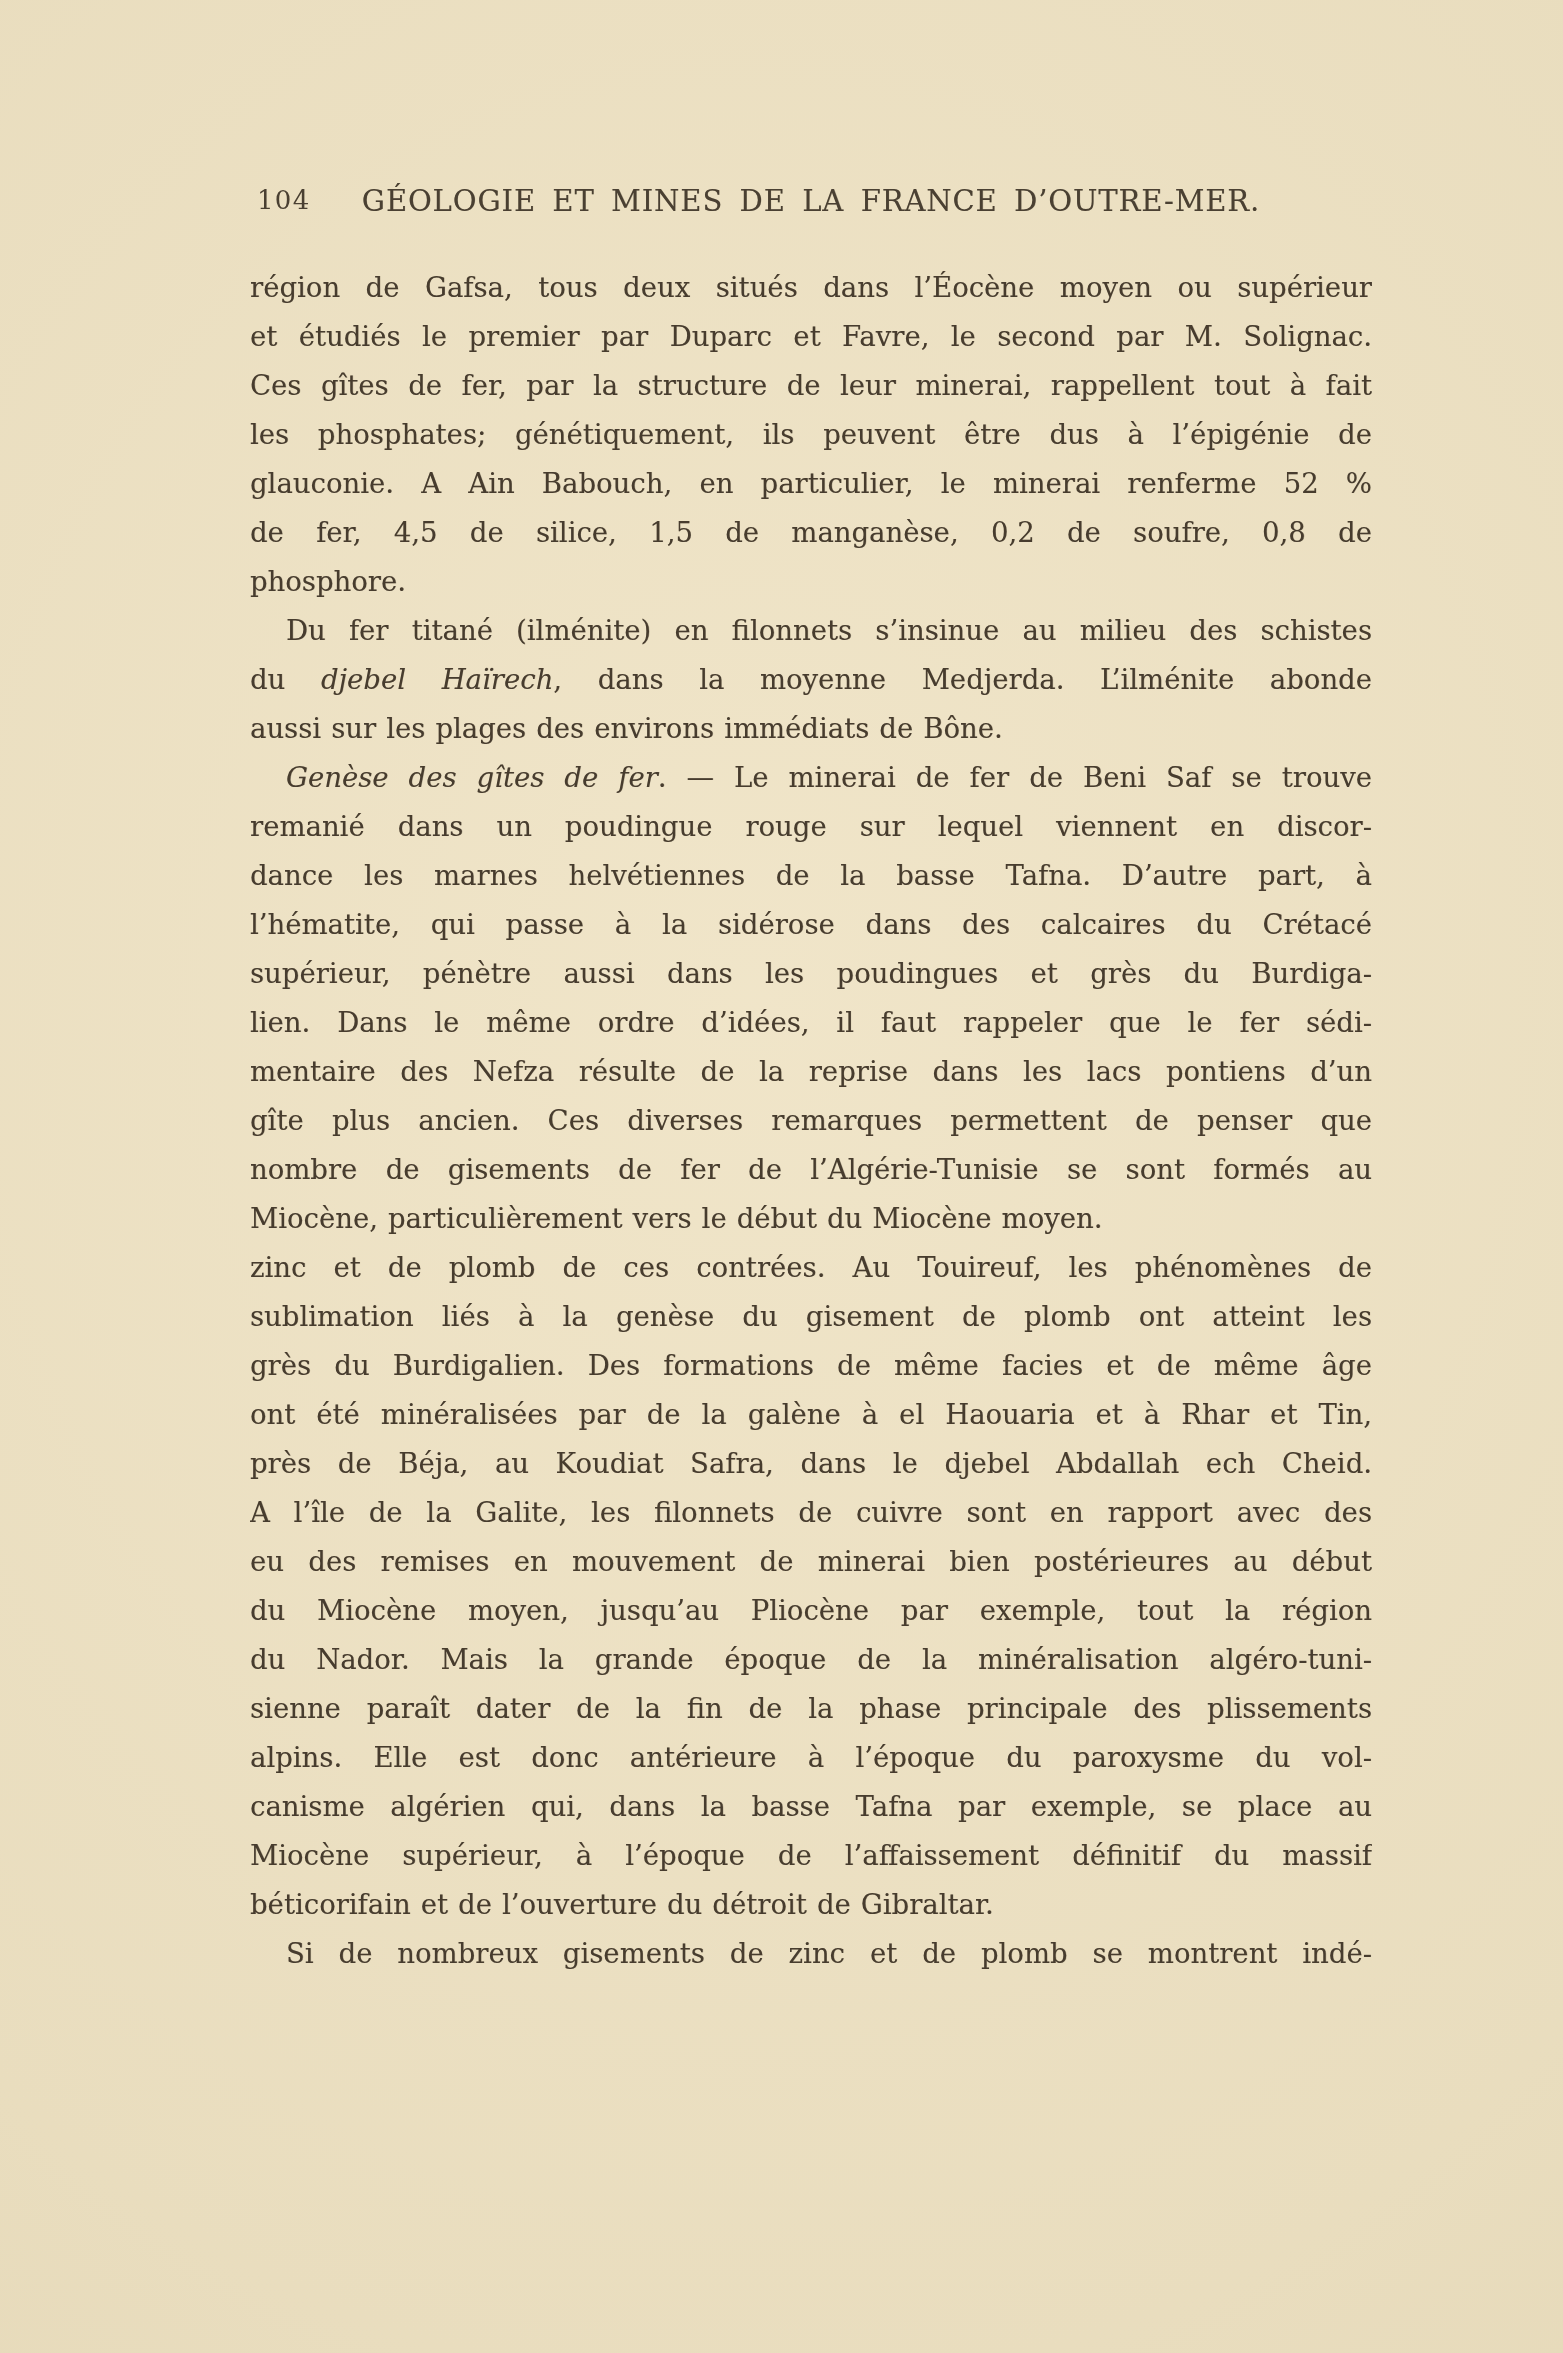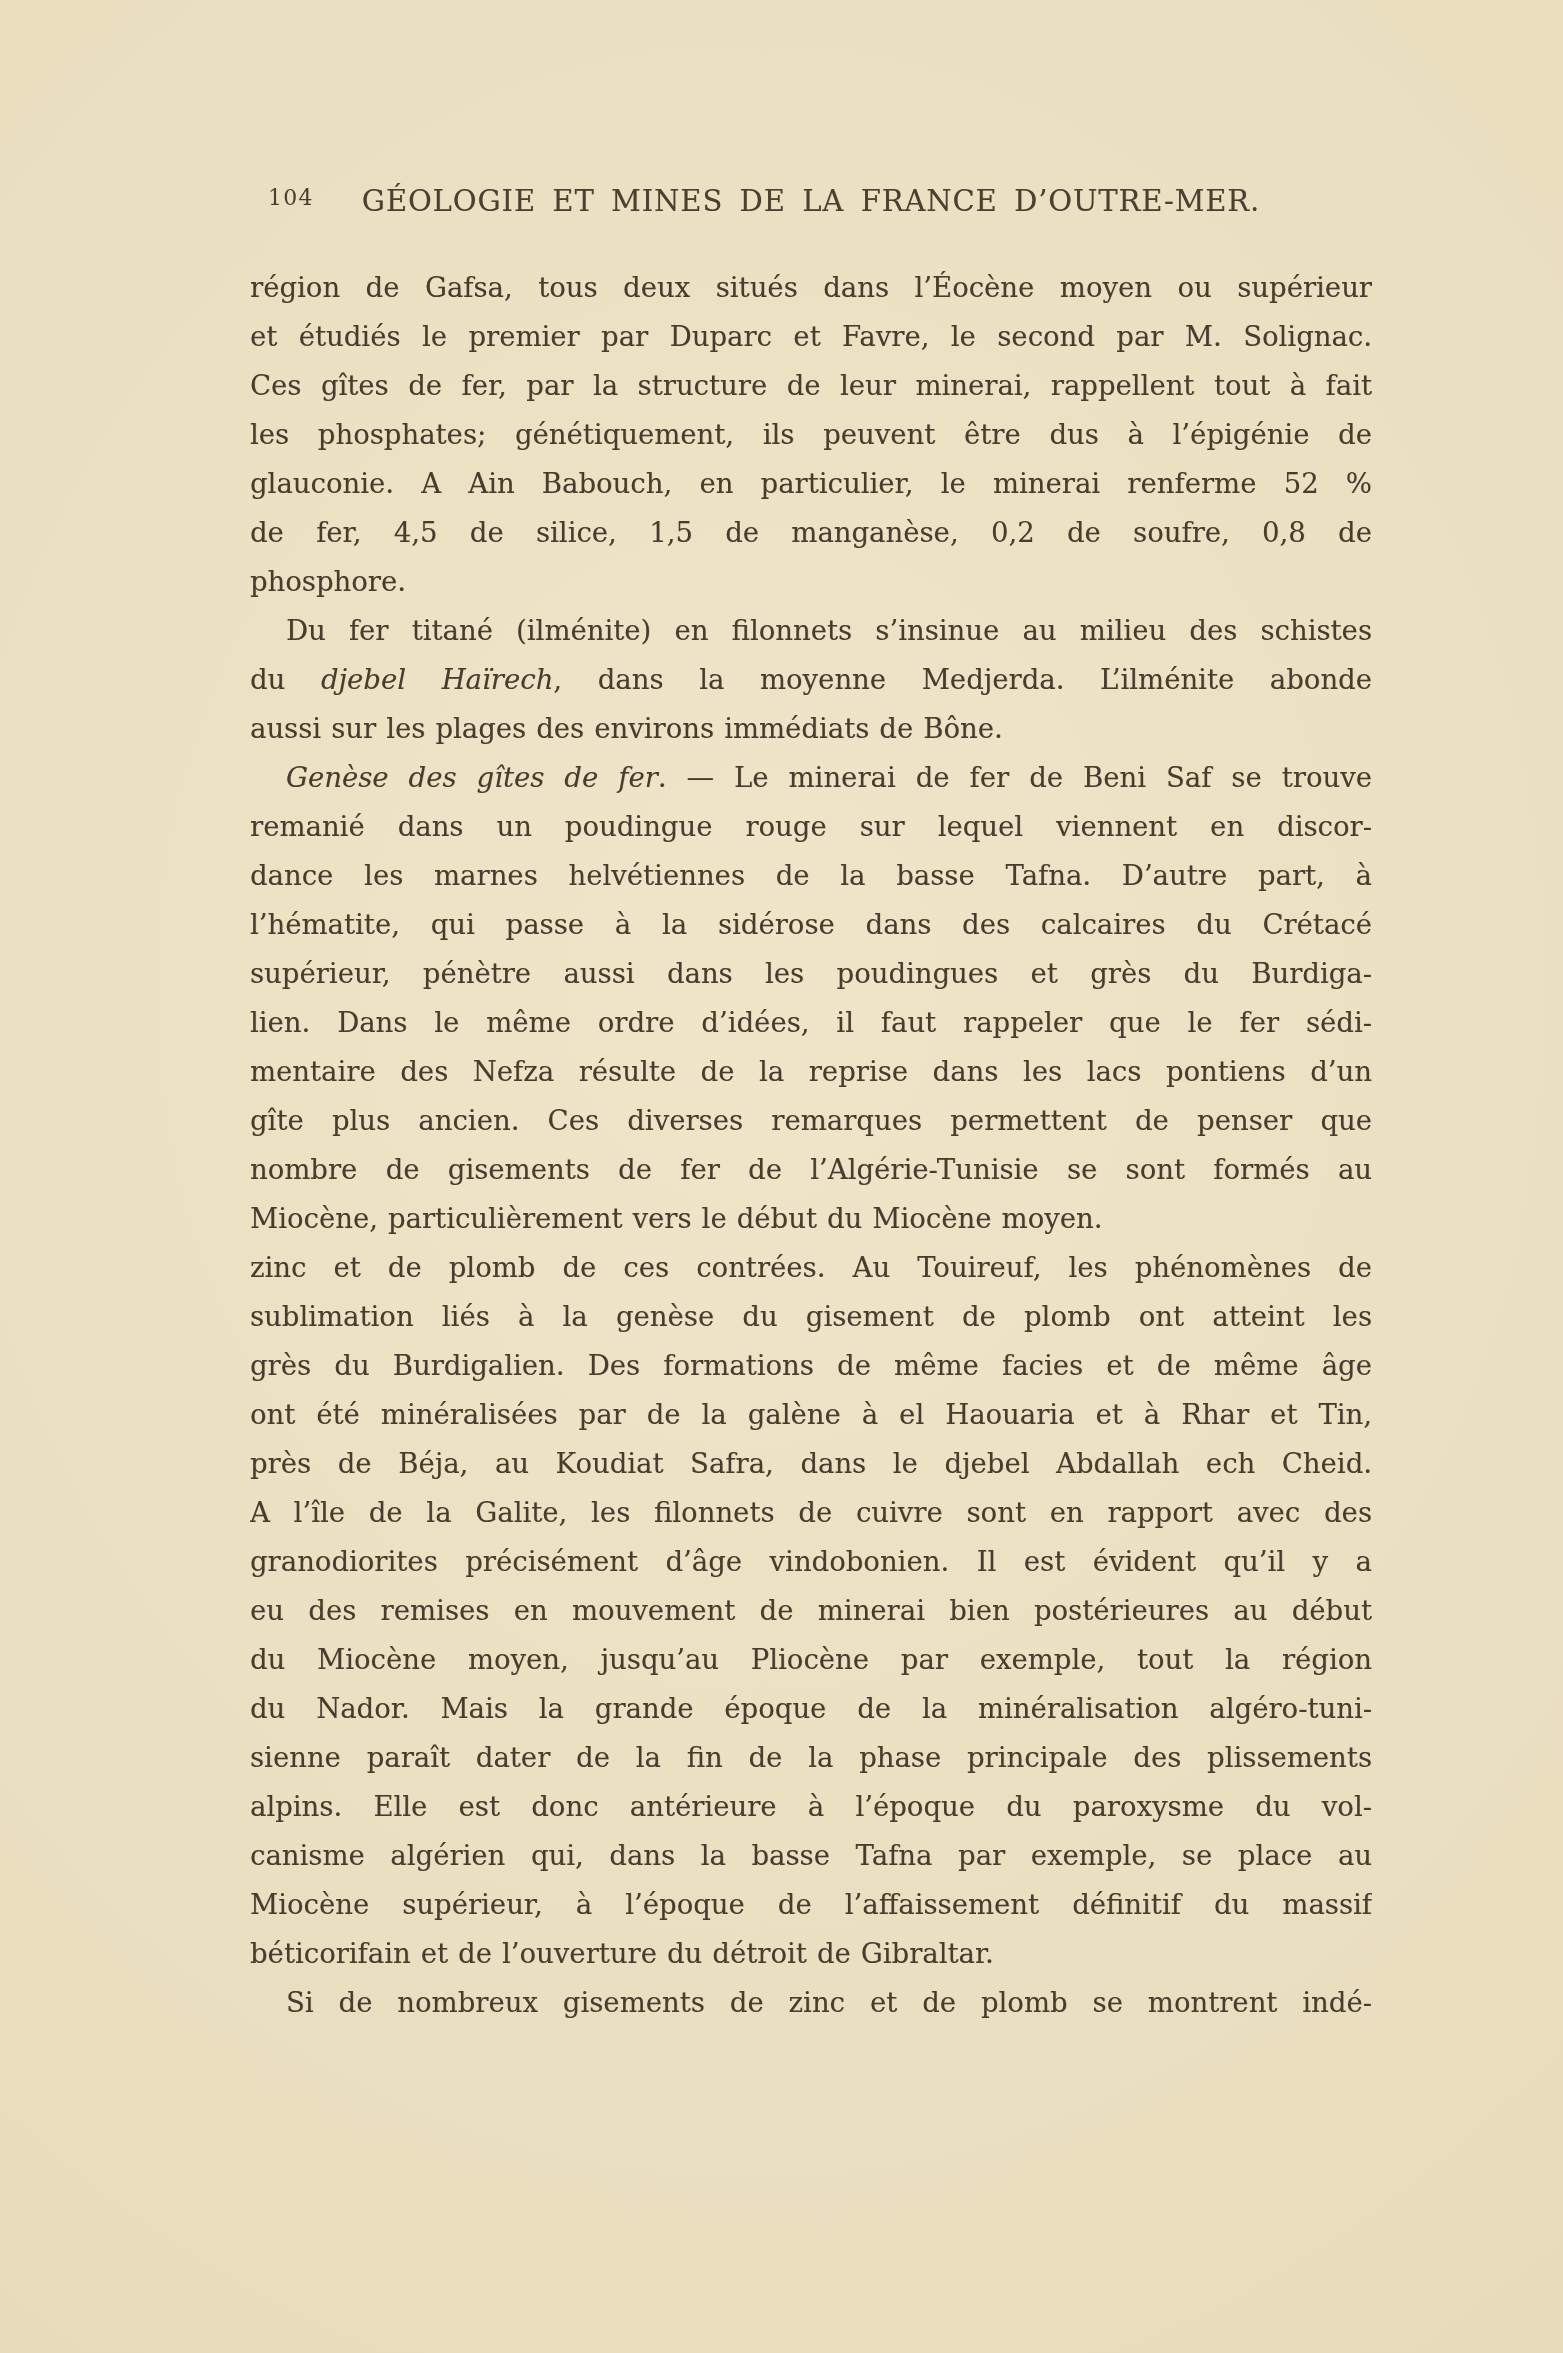--- a/index.html
+++ b/index.html
@@ -23,23 +23,23 @@
   }
   .header {
     position: absolute;
     left: 250px;
     top: 184px;
     width: 1122px;
     height: 38px;
   }
   .pagenum {
     position: absolute;
-    left: 18px;
+    left: 7px;
     top: 1.3px;
-    font-size: 22px;
+    font-size: 26px;
     letter-spacing: 1.3px;
     color: #4a4032;
   }
   .title {
     text-align: center;
     font-size: 29px;
     letter-spacing: 0.9px;
     word-spacing: 6.3px;
     color: #4a4032;
     text-shadow: 0.3px 0.3px 0.3px rgba(70, 60, 46, 0.35);
@@ -103,21 +103,20 @@
     <div class="line"><span>gîte plus ancien. Ces diverses remarques permettent de penser que</span></div>
     <div class="line"><span>nombre de gisements de fer de l’Algérie-Tunisie se sont formés au</span></div>
     <div class="line pend"><span>Miocène, particulièrement vers le début du Miocène moyen.</span></div>
 
     <div class="line"><span>zinc et de plomb de ces contrées. Au Touireuf, les phénomènes de</span></div>
     <div class="line"><span>sublimation liés à la genèse du gisement de plomb ont atteint les</span></div>
     <div class="line"><span>grès du Burdigalien. Des formations de même facies et de même âge</span></div>
     <div class="line"><span>ont été minéralisées par de la galène à el Haouaria et à Rhar et Tin,</span></div>
     <div class="line"><span>près de Béja, au Koudiat Safra, dans le djebel Abdallah ech Cheid.</span></div>
     <div class="line"><span>A l’île de la Galite, les filonnets de cuivre sont en rapport avec des</span></div>
-    <div class="line"><span>granodiorites précisément d’âge vindobonien. Il est évident qu’il y a</span></div>
     <div class="line"><span>eu des remises en mouvement de minerai bien postérieures au début</span></div>
     <div class="line"><span>du Miocène moyen, jusqu’au Pliocène par exemple, tout la région</span></div>
     <div class="line"><span>du Nador. Mais la grande époque de la minéralisation algéro-tuni-</span></div>
     <div class="line"><span>sienne paraît dater de la fin de la phase principale des plissements</span></div>
     <div class="line"><span>alpins. Elle est donc antérieure à l’époque du paroxysme du vol-</span></div>
     <div class="line"><span>canisme algérien qui, dans la basse Tafna par exemple, se place au</span></div>
     <div class="line"><span>Miocène supérieur, à l’époque de l’affaissement définitif du massif</span></div>
     <div class="line pend"><span>béticorifain et de l’ouverture du détroit de Gibraltar.</span></div>
 
     <div class="line ind"><span>Si de nombreux gisements de zinc et de plomb se montrent indé-</span></div>

